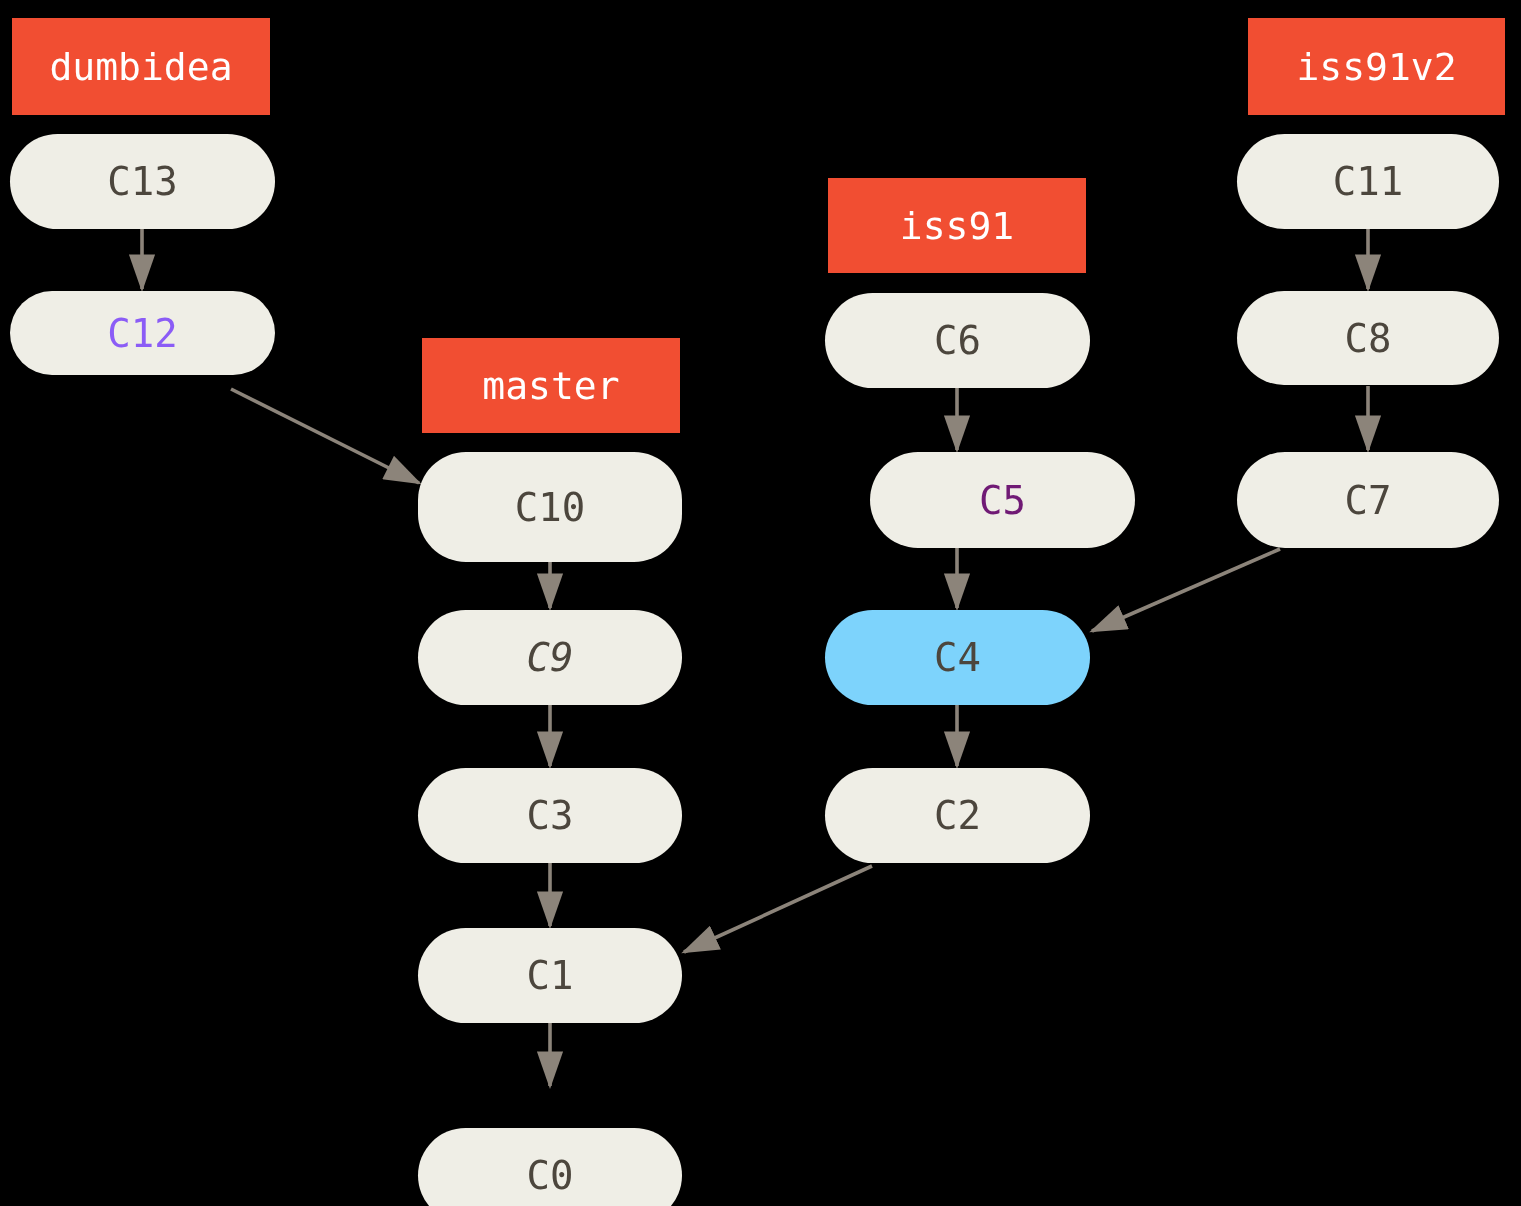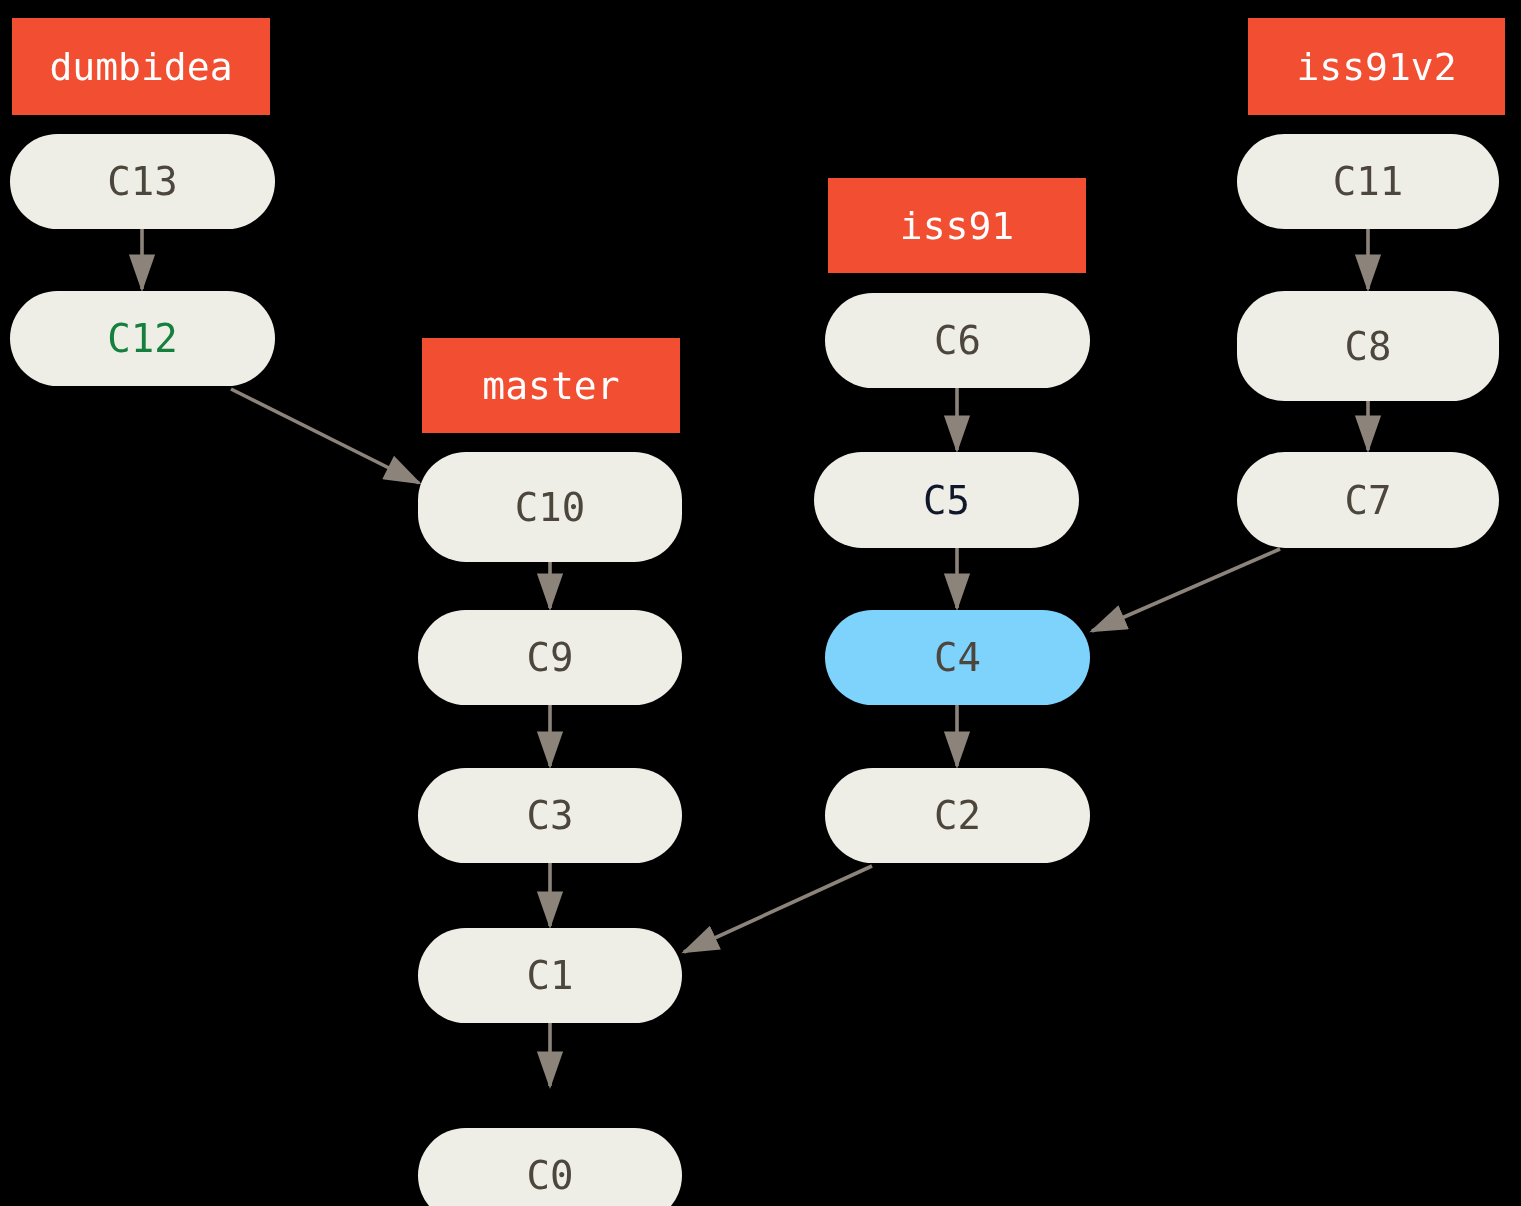--- a/index.html
+++ b/index.html
@@ -66,27 +66,27 @@
         <line x1="1368" y1="386" x2="1368" y2="450" stroke="#8C847A" stroke-width="3.6" marker-end="url(#arrowhead)"></line>
         <line x1="1280" y1="549" x2="1092" y2="631" stroke="#8C847A" stroke-width="3.6" marker-end="url(#arrowhead)"></line>
       </g>
   </svg>
   <div>
       <div class="branch-label" style="left: 12px; top: 18px; width: 258px; height: 97px; background: rgb(241, 78, 50); color: rgb(255, 255, 255);">dumbidea</div>
       <div class="branch-label" style="left: 422px; top: 338px; width: 258px; height: 95px; background: rgb(241, 78, 50); color: rgb(255, 255, 255); text-align: right;">master</div>
       <div class="branch-label" style="left: 828px; top: 178px; width: 258px; height: 95px; background: rgb(241, 78, 50); color: rgb(255, 255, 255);">iss91</div>
       <div class="branch-label" style="left: 1240px; top: 18px; width: 257px; height: 97px; background: rgb(241, 78, 50); color: rgb(255, 255, 255); margin-left: 8px;">iss91v2</div>
       <div class="commit-node" style="left: 10px; top: 134px; width: 265px; height: 95px; background: rgb(239, 238, 230); color: rgb(76, 70, 61); border-radius: 47.5px;">C13</div>
-      <div class="commit-node" style="left: 10px; top: 291px; width: 265px; height: 95px; background: rgb(239, 238, 230); color: #15803d; border-radius: 47.5px;">C12</div>
+      <div class="commit-node" style="left: 10px; top: 291px; width: 265px; height: 84px; background: rgb(239, 238, 230); color: #8b5cf6; border-radius: 47.5px;">C12</div>
       <div class="commit-node" style="left: 418px; top: 452px; width: 264px; height: 110px; background: rgb(239, 238, 230); color: rgb(76, 70, 61); border-radius: 48px;">C10</div>
-      <div class="commit-node" style="left: 418px; top: 610px; width: 264px; height: 95px; background: rgb(239, 238, 230); color: rgb(76, 70, 61); border-radius: 47.5px;">C9</div>
+      <div class="commit-node" style="left: 418px; top: 610px; width: 264px; height: 95px; background: rgb(239, 238, 230); color: rgb(76, 70, 61); border-radius: 47.5px; font-style: italic;">C9</div>
       <div class="commit-node" style="left: 418px; top: 768px; width: 264px; height: 95px; background: rgb(239, 238, 230); color: rgb(76, 70, 61); border-radius: 47.5px;">C3</div>
       <div class="commit-node" style="left: 418px; top: 928px; width: 264px; height: 95px; background: rgb(239, 238, 230); color: rgb(76, 70, 61); border-radius: 47.5px;">C1</div>
       <div class="commit-node" style="left: 418px; top: 1088px; width: 264px; height: 95px; background: rgb(239, 238, 230); color: rgb(76, 70, 61); border-radius: 47.5px; margin-top: 40px;">C0</div>
       <div class="commit-node" style="left: 825px; top: 293px; width: 265px; height: 95px; background: rgb(239, 238, 230); color: rgb(76, 70, 61); border-radius: 47.5px;">C6</div>
-      <div class="commit-node" style="left: 814px; top: 452px; width: 265px; height: 96px; background: rgb(239, 238, 230); color: #0f172a; border-radius: 48px;">C5</div>
+      <div class="commit-node" style="left: 870px; top: 452px; width: 265px; height: 96px; background: rgb(239, 238, 230); color: #701a75; border-radius: 48px;">C5</div>
       <div class="commit-node" style="left: 825px; top: 610px; width: 265px; height: 95px; background: #7dd3fc; color: rgb(76, 70, 61); border-radius: 47.5px;">C4</div>
       <div class="commit-node" style="left: 825px; top: 768px; width: 265px; height: 95px; background: rgb(239, 238, 230); color: rgb(76, 70, 61); border-radius: 47.5px;">C2</div>
       <div class="commit-node" style="left: 1237px; top: 134px; width: 262px; height: 95px; background: rgb(239, 238, 230); color: rgb(76, 70, 61); border-radius: 47.5px;">C11</div>
-      <div class="commit-node" style="left: 1237px; top: 291px; width: 262px; height: 110px; background: rgb(239, 238, 230); color: rgb(76, 70, 61); border-radius: 47.5px;">C8</div>
+      <div class="commit-node" style="left: 1237px; top: 291px; width: 262px; height: 94px; background: rgb(239, 238, 230); color: rgb(76, 70, 61); border-radius: 47.5px;">C8</div>
       <div class="commit-node" style="left: 1237px; top: 452px; width: 262px; height: 96px; background: rgb(239, 238, 230); color: rgb(76, 70, 61); border-radius: 48px;">C7</div>
     </div>
 </div>
 
 </body></html>

